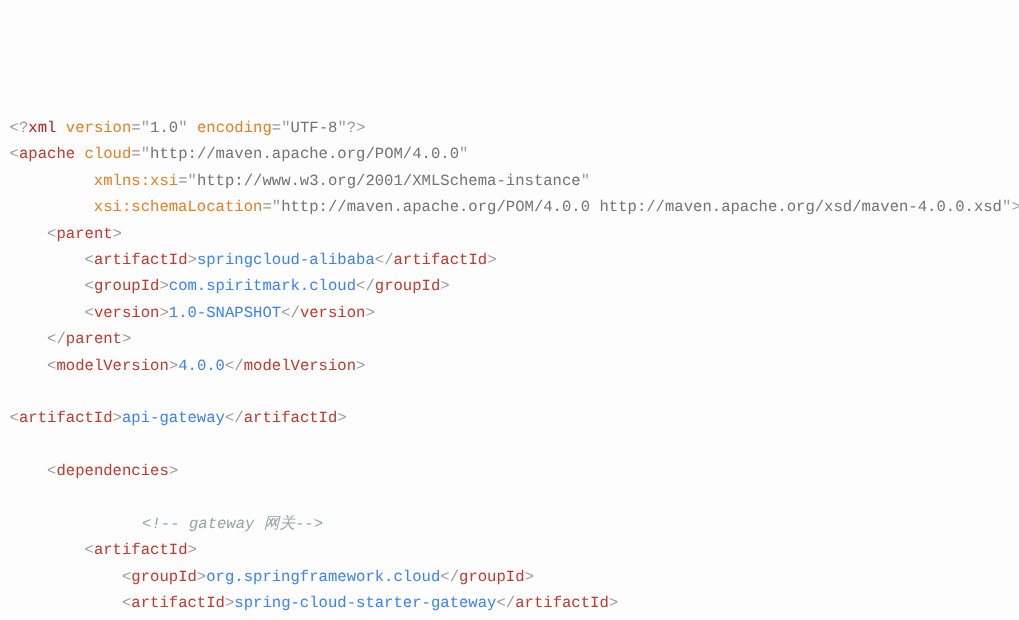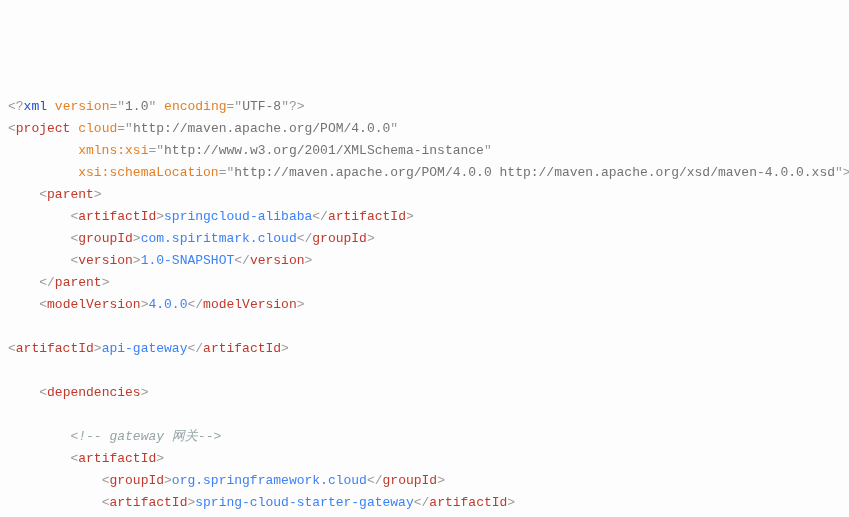--- a/index.html
+++ b/index.html
@@ -10,30 +10,30 @@
       line-height: 22px;
       background: #fdfdfd;
       color: #333;
       white-space: pre;
     }
     .punct { color: #999; }
     .tag { color: #c0392b; }
     .attr-name { color: #e67e22; }
     .attr-value { color: #737373; }
     .text-value { color: #3b82f6; }
-    .comment { color: #95a5a6; font-style: italic; }
-    .pi { color: #1d4ed8; }
+    .comment { color: #95a5a6; font-style: italic; margin-left: 48px; }
+    .pi { color: #b91c1c; }
   </style>
 </head>
 <body>
 
 
 
 <div><span><span class="punct">&lt;?</span><span class="pi">xml</span><span class="pi"> </span><span class="attr-name">version</span><span class="punct">=</span><span class="punct">"</span><span class="attr-value">1.0</span><span class="punct">"</span><span class="pi"> </span><span class="attr-name">encoding</span><span class="punct">=</span><span class="punct">"</span><span class="attr-value">UTF-8</span><span class="punct">"</span><span class="punct">?&gt;</span></span>
-<span><span class="punct">&lt;</span><span class="tag">project</span><span> </span><span class="attr-name">cloud</span><span class="punct">=</span><span class="punct">"</span><span class="attr-value">http://maven.apache.org/POM/4.0.0</span><span class="punct">"</span></span>
+<span><span class="punct">&lt;</span><span class="tag">apache</span><span> </span><span class="attr-name">cloud</span><span class="punct">=</span><span class="punct">"</span><span class="attr-value">http://maven.apache.org/POM/4.0.0</span><span class="punct">"</span></span>
 <span><span>         </span><span class="attr-name">xmlns:xsi</span><span class="punct">=</span><span class="punct">"</span><span class="attr-value">http://www.w3.org/2001/XMLSchema-instance</span><span class="punct">"</span></span>
 <span><span>         </span><span class="attr-name">xsi:schemaLocation</span><span class="punct">=</span><span class="punct">"</span><span class="attr-value">http://maven.apache.org/POM/4.0.0 </span><span class="attr-value">http://maven.apache.org/xsd/maven-4.0.0.xsd</span><span class="punct">"</span><span class="punct">&gt;</span></span>
 <span><span>    </span><span class="punct">&lt;</span><span class="tag">parent</span><span class="punct">&gt;</span></span>
 <span><span>        </span><span class="punct">&lt;</span><span class="tag">artifactId</span><span class="punct">&gt;</span><span class="text-value">springcloud-alibaba</span><span class="punct">&lt;</span><span class="punct">/</span><span class="tag">artifactId</span><span class="punct">&gt;</span></span>
 <span><span>        </span><span class="punct">&lt;</span><span class="tag">groupId</span><span class="punct">&gt;</span><span class="text-value">com.spiritmark.cloud</span><span class="punct">&lt;</span><span class="punct">/</span><span class="tag">groupId</span><span class="punct">&gt;</span></span>
 <span><span>        </span><span class="punct">&lt;</span><span class="tag">version</span><span class="punct">&gt;</span><span class="text-value">1.0-SNAPSHOT</span><span class="punct">&lt;</span><span class="punct">/</span><span class="tag">version</span><span class="punct">&gt;</span></span>
 <span><span>    </span><span class="punct">&lt;</span><span class="punct">/</span><span class="tag">parent</span><span class="punct">&gt;</span></span>
 <span><span>    </span><span class="punct">&lt;</span><span class="tag">modelVersion</span><span class="punct">&gt;</span><span class="text-value">4.0.0</span><span class="punct">&lt;</span><span class="punct">/</span><span class="tag">modelVersion</span><span class="punct">&gt;</span></span>
 
 <span><span class="punct">&lt;</span><span class="tag">artifactId</span><span class="punct">&gt;</span><span class="text-value">api-gateway</span><span class="punct">&lt;</span><span class="punct">/</span><span class="tag">artifactId</span><span class="punct">&gt;</span></span>

